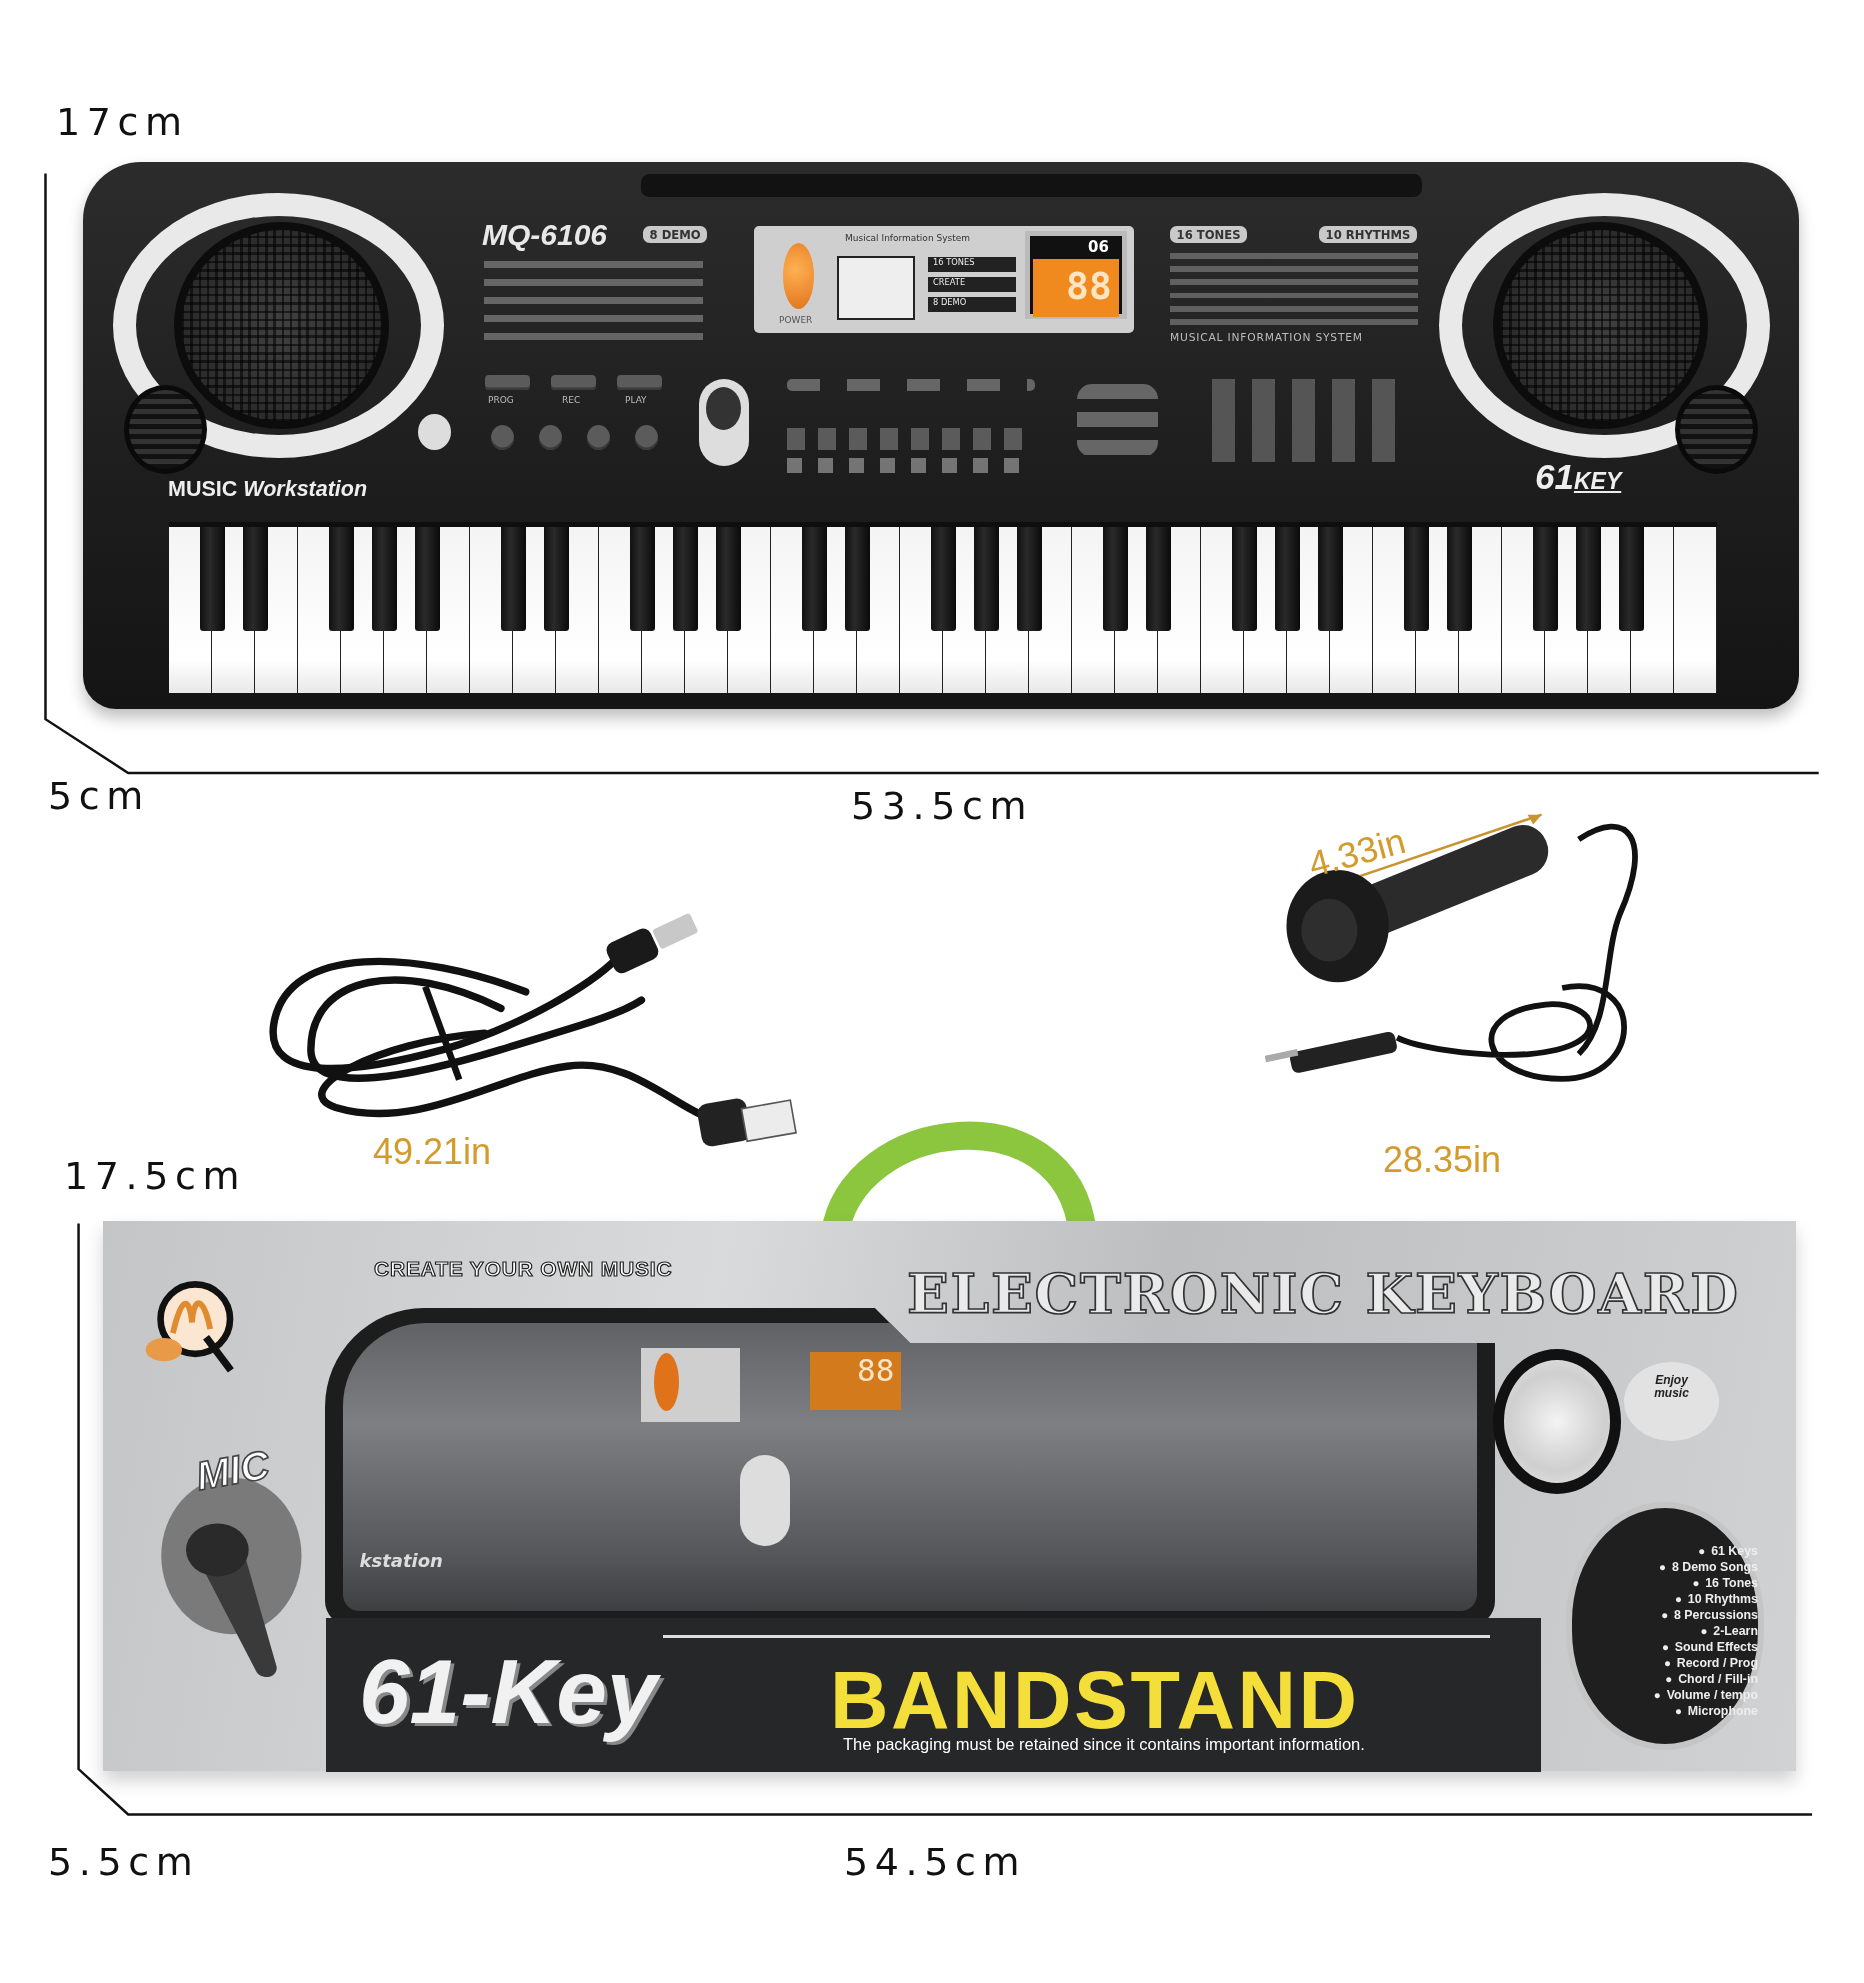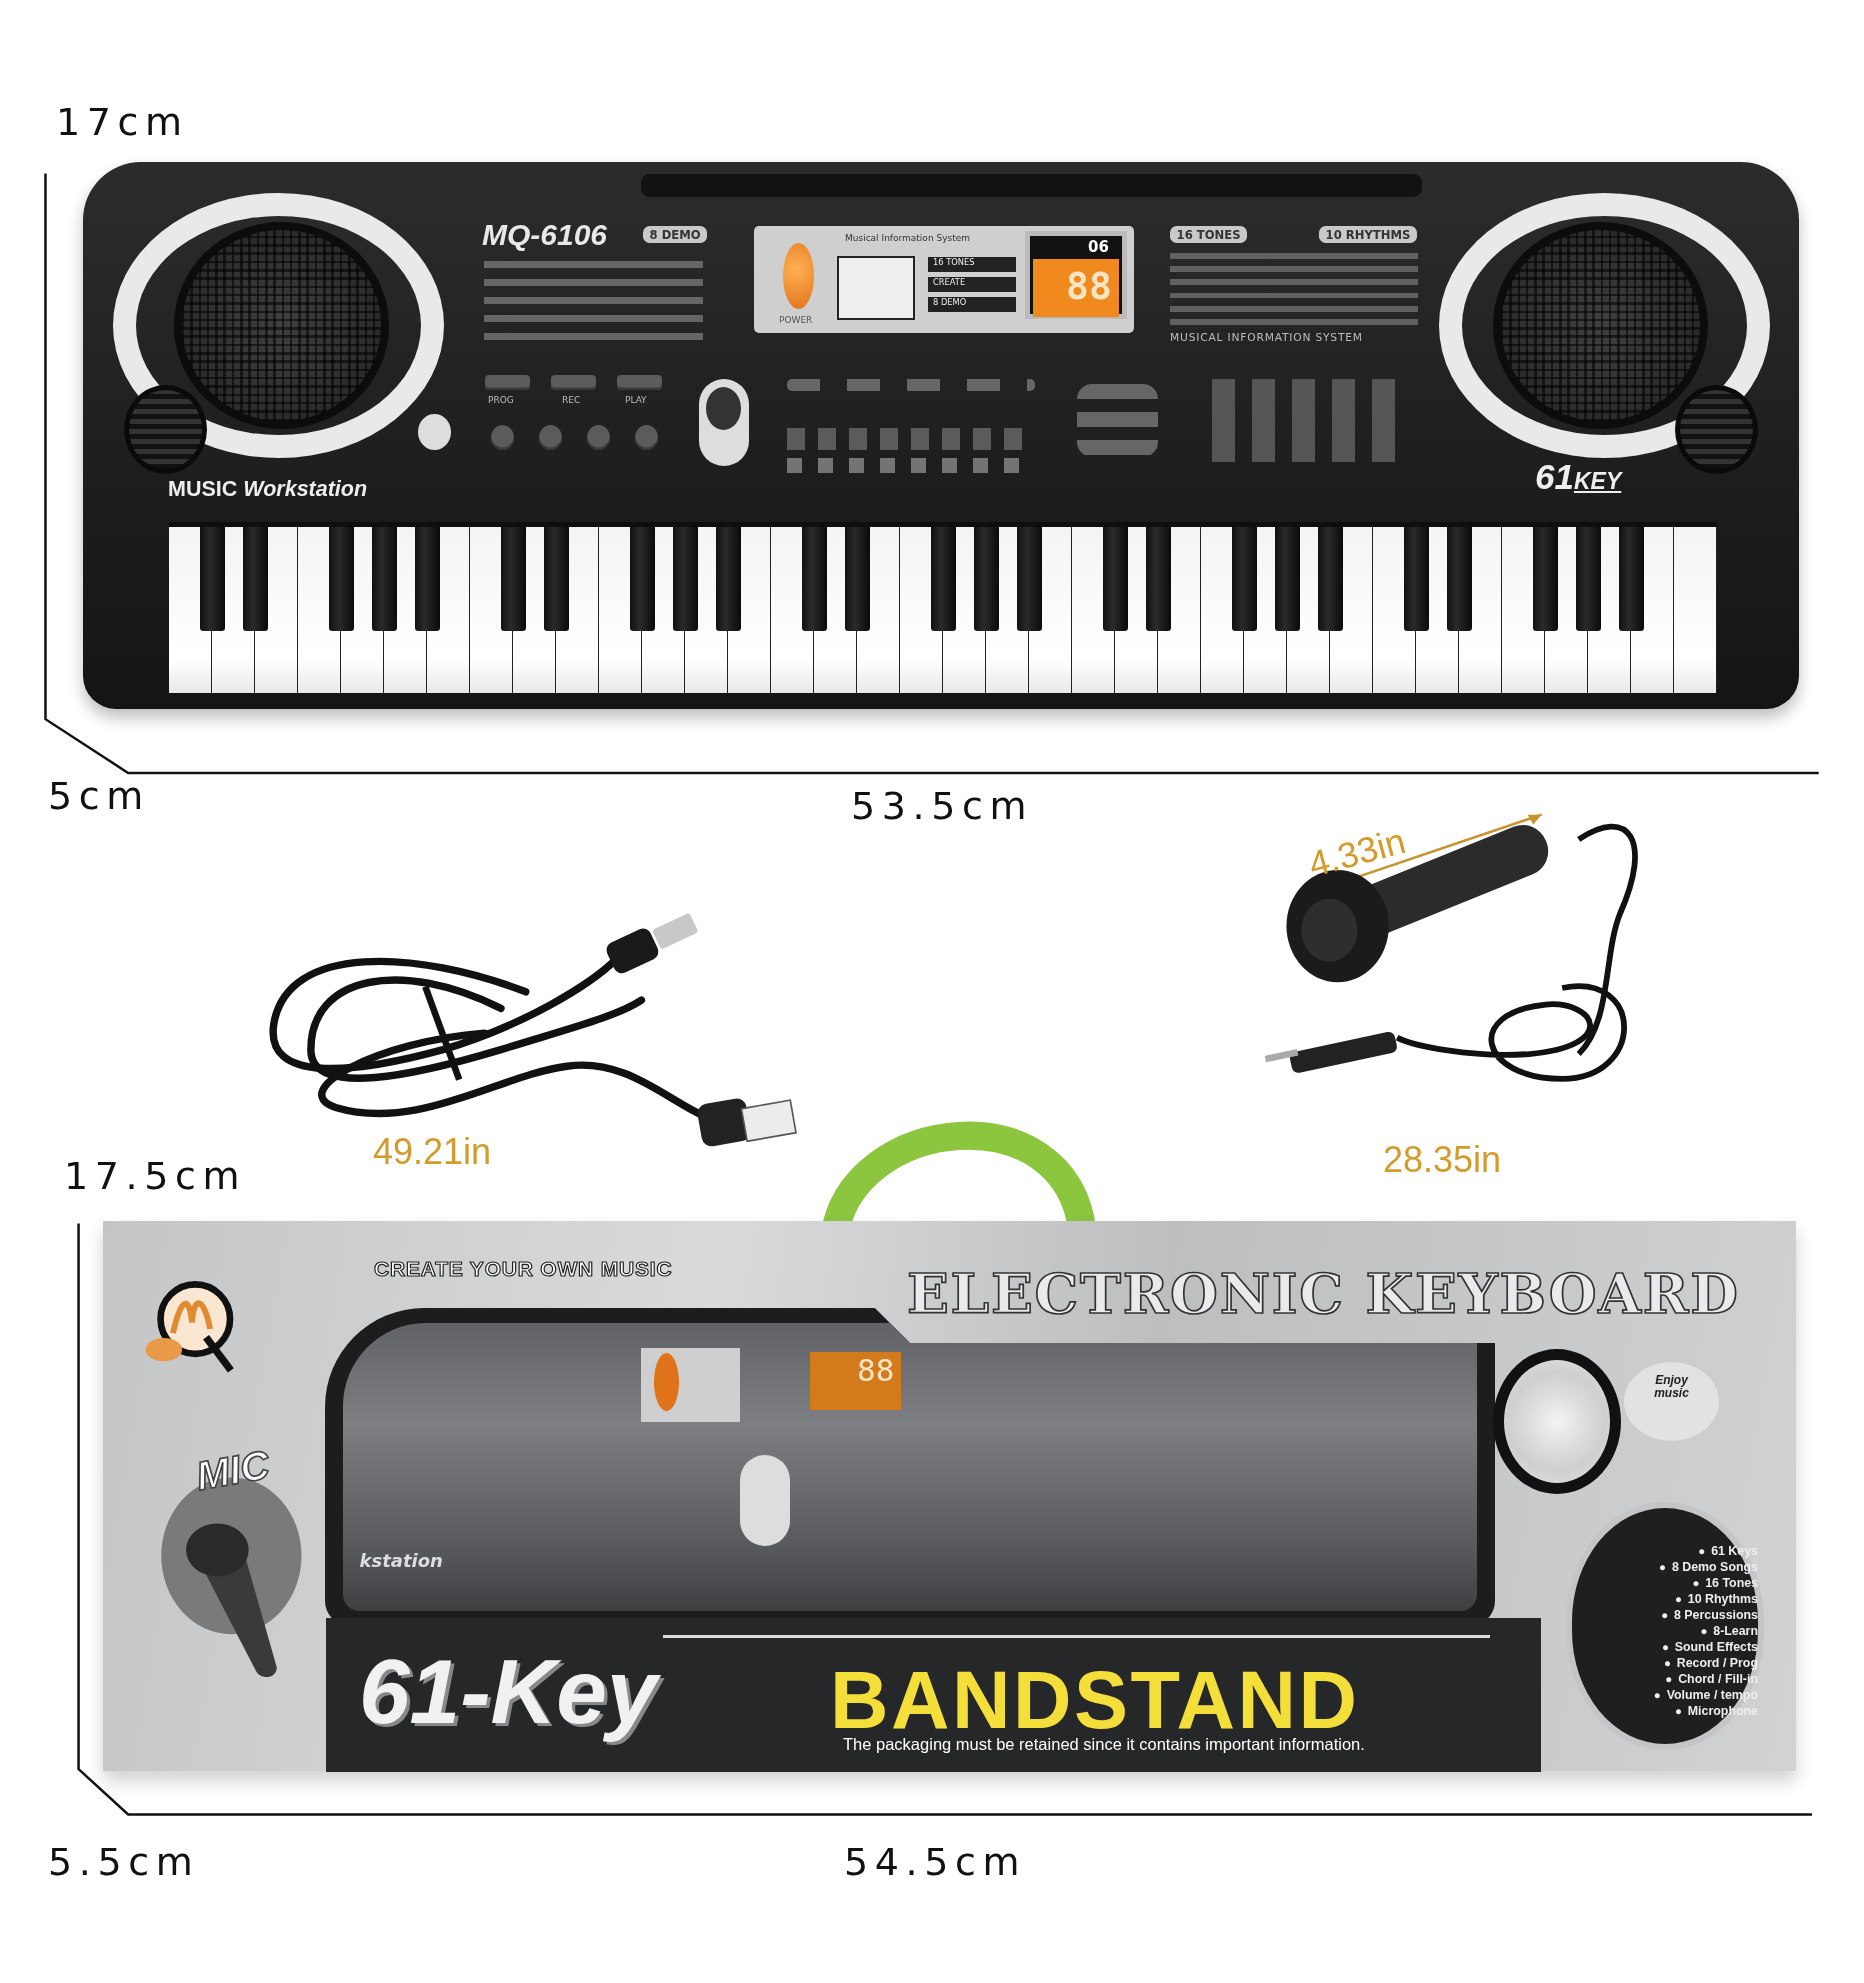--- a/index.html
+++ b/index.html
@@ -259,21 +259,21 @@
       <div>music</div>
     </div>
 
   <div class="features">
     <ul>
       <li>61 Keys</li>
       <li>8 Demo Songs</li>
       <li>16 Tones</li>
       <li>10 Rhythms</li>
       <li>8 Percussions</li>
-      <li>8-Learn</li>
+      <li>2-Learn</li>
       <li>Sound Effects</li>
       <li>Record / Prog</li>
       <li>Chord / Fill-in</li>
       <li>Volume / tempo</li>
       <li>Microphone</li>
     </ul>
   </div>
 
   <div class="banner">
     <div class="banner-rule"></div>

